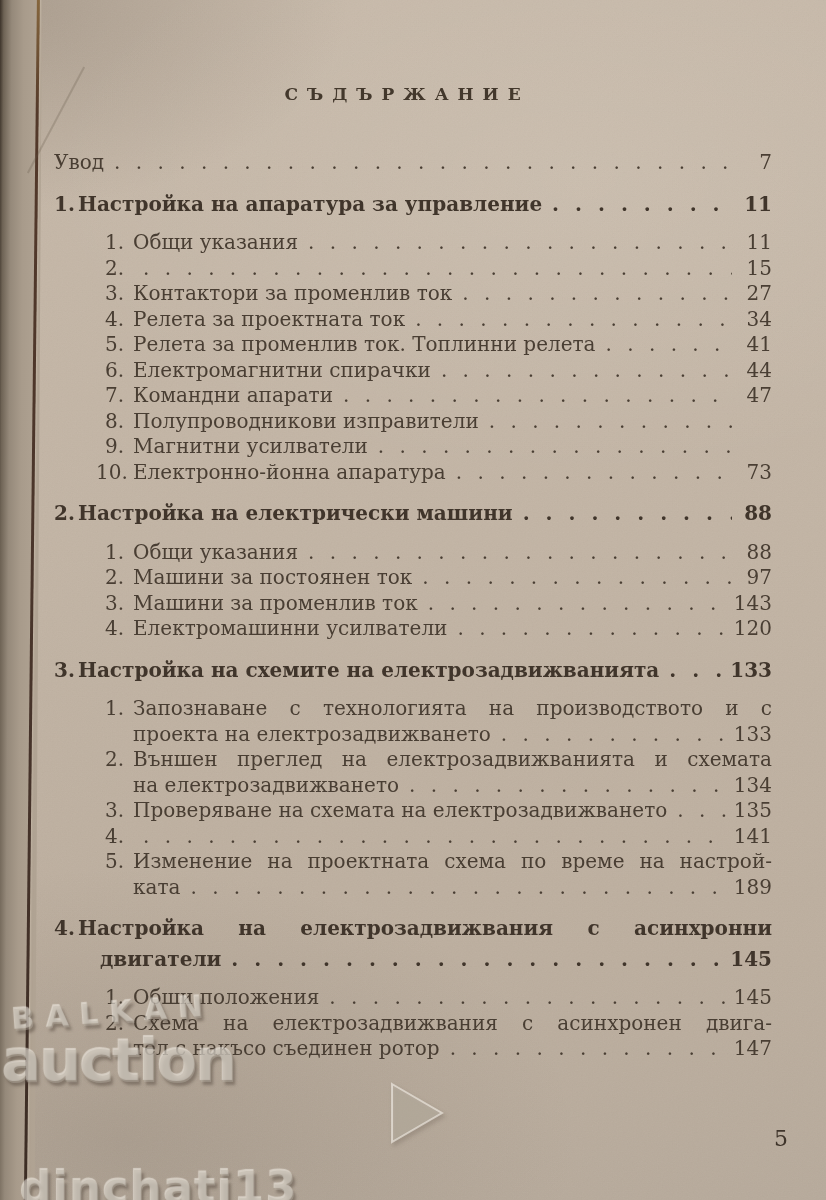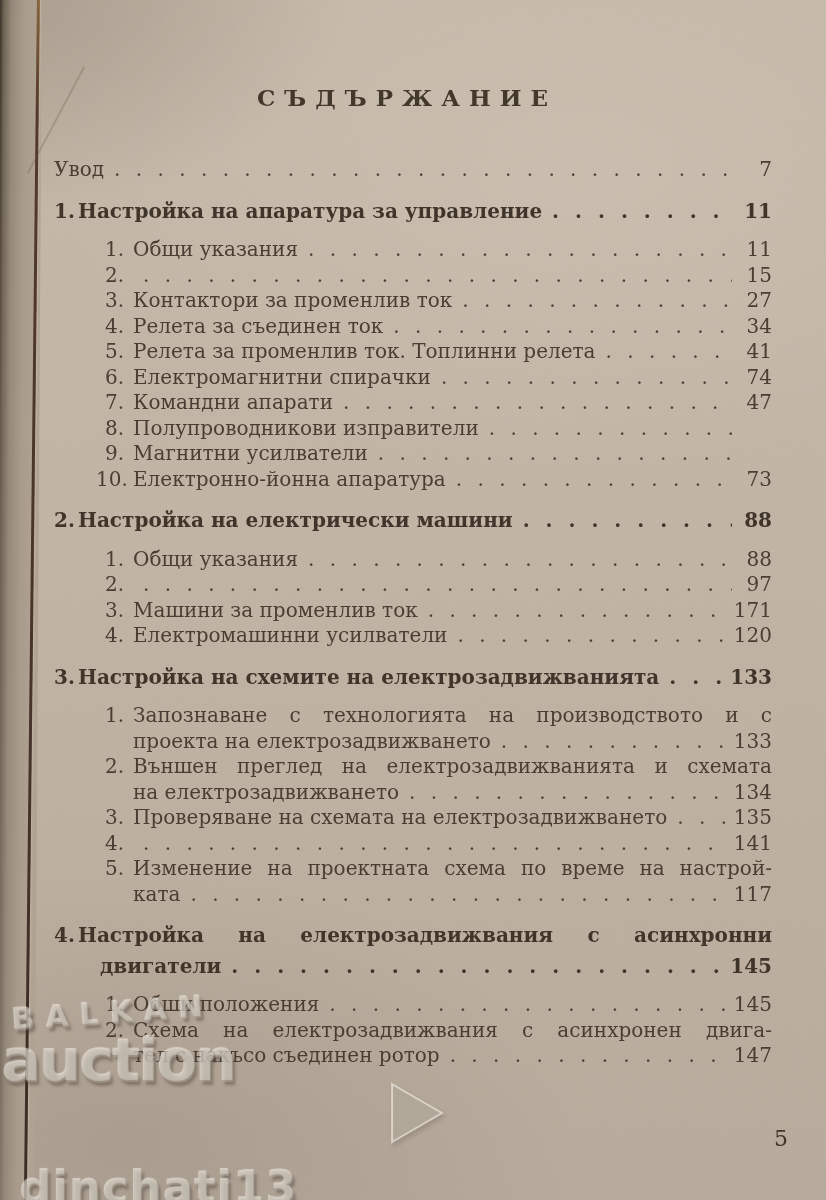--- a/index.html
+++ b/index.html
@@ -19,21 +19,21 @@
   .edge-under{position:absolute;z-index:2;left:0;top:-10px;width:42px;height:1220px;
     background:linear-gradient(90deg,#3a3128 0px,#6e6355 4px,#95897a 12px,#a89b8b 24px,#b0a393 40px);
     transform:rotate(.35deg);transform-origin:top left;}
   .edge-line{position:absolute;z-index:2;left:37px;top:-10px;width:3px;height:1230px;
     background:linear-gradient(180deg,#8a6a3f 0%,#53392a 10%,#46332a 60%,#3c2d24 100%);
     transform:rotate(.62deg);transform-origin:top center;box-shadow:1px 0 2px rgba(255,245,225,.25);}
   .crease{position:absolute;z-index:2;left:55px;top:60px;width:2px;height:120px;
     background:rgba(95,82,68,.25);transform:rotate(28deg);}
   
   #content{position:absolute;z-index:4;left:54px;right:54px;top:84px;font-size:20px;}
-  #title{text-align:center;letter-spacing:9px;font-size:23px;margin:0 12px 46px 0;color:#43382c;}
+  #title{text-align:center;letter-spacing:9px;font-size:17px;margin:0 12px 46px 0;color:#43382c;}
   .row{display:flex;align-items:flex-start;line-height:25.5px;white-space:nowrap;}
   .row .txt{flex-shrink:0;}
   .row.first .txt{flex:1 1 auto;text-align:justify;text-align-last:justify;white-space:normal;}
   .leader{flex:1 1 auto;overflow:hidden;margin:0 4px 0 10px;}
   .leader::after{content:". . . . . . . . . . . . . . . . . . . . . . . . . . . . . . . . . . . . . . . . . . . . . . . . . . . . . . . . . . . . . . . . . . . . . . . . . . . .";word-spacing:9px;}
   .pg{min-width:36px;text-align:right;flex-shrink:0;}
   .lvl0{margin-bottom:14px;}
   .lvl1{font-weight:bold;color:#40352b;margin:16px 0 13px;}
   .lvl1.first{margin-bottom:2px;}
   .lvl1.cont{margin-top:5px;padding-left:46px;}
@@ -97,35 +97,35 @@
           <span class="pg">15</span>
         </div>
         <div class="row lvl2">
           <span class="num">3.</span>
           <span class="txt">Контактори за променлив ток</span>
           <span class="leader"></span>
           <span class="pg">27</span>
         </div>
         <div class="row lvl2">
           <span class="num">4.</span>
-          <span class="txt">Релета за съединен ток</span>
+          <span class="txt">Релета за проектната ток</span>
           <span class="leader"></span>
           <span class="pg">34</span>
         </div>
         <div class="row lvl2">
           <span class="num">5.</span>
           <span class="txt">Релета за променлив ток. Топлинни релета</span>
           <span class="leader"></span>
           <span class="pg">41</span>
         </div>
         <div class="row lvl2">
           <span class="num">6.</span>
           <span class="txt">Електромагнитни спирачки</span>
           <span class="leader"></span>
-          <span class="pg">74</span>
+          <span class="pg">44</span>
         </div>
         <div class="row lvl2">
           <span class="num">7.</span>
           <span class="txt">Командни апарати</span>
           <span class="leader"></span>
           <span class="pg">47</span>
         </div>
         <div class="row lvl2">
           <span class="num">8.</span>
           <span class="txt">Полупроводникови изправители</span>
@@ -151,28 +151,29 @@
           <span class="pg">88</span>
         </div>
         <div class="row lvl2">
           <span class="num">1.</span>
           <span class="txt">Общи указания</span>
           <span class="leader"></span>
           <span class="pg">88</span>
         </div>
         <div class="row lvl2">
           <span class="num">2.</span>
+          <span class="txt">Машини за постоянен ток</span>
           <span class="leader"></span>
           <span class="pg">97</span>
         </div>
         <div class="row lvl2">
           <span class="num">3.</span>
           <span class="txt">Машини за променлив ток</span>
           <span class="leader"></span>
-          <span class="pg">171</span>
+          <span class="pg">143</span>
         </div>
         <div class="row lvl2">
           <span class="num">4.</span>
           <span class="txt">Електромашинни усилватели</span>
           <span class="leader"></span>
           <span class="pg">120</span>
         </div>
         <div class="row lvl1">
           <span class="num">3.</span>
           <span class="txt">Настройка на схемите на електрозадвижванията</span>
@@ -208,21 +209,21 @@
           <span class="leader"></span>
           <span class="pg">141</span>
         </div>
         <div class="row lvl2 first">
           <span class="num">5.</span>
           <span class="txt">Изменение на проектната схема по време на настрой-</span>
         </div>
         <div class="row lvl2 cont">
           <span class="txt">ката</span>
           <span class="leader"></span>
-          <span class="pg">117</span>
+          <span class="pg">189</span>
         </div>
         <div class="row lvl1 first">
           <span class="num">4.</span>
           <span class="txt">Настройка на електрозадвижвания с асинхронни</span>
         </div>
         <div class="row lvl1 cont">
           <span class="txt">двигатели</span>
           <span class="leader"></span>
           <span class="pg">145</span>
         </div>

